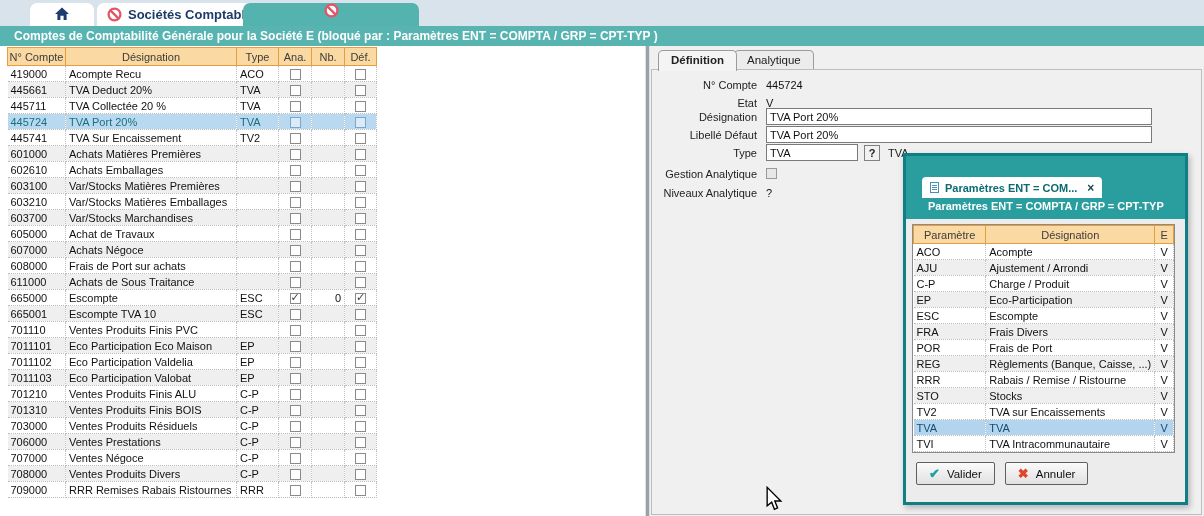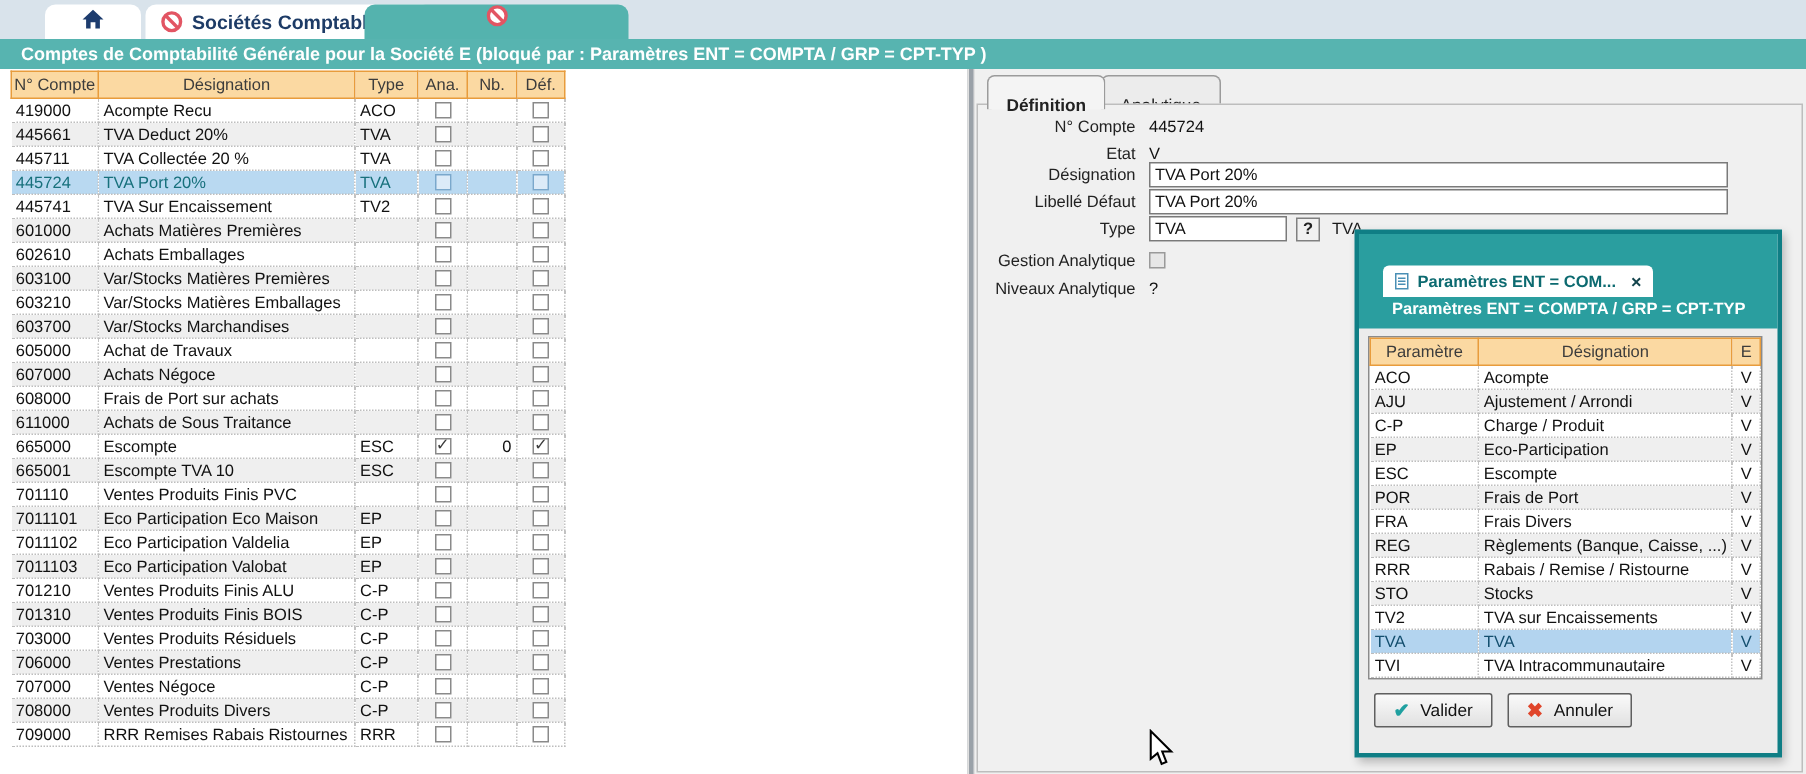--- a/index.html
+++ b/index.html
@@ -38,21 +38,21 @@
   table.grid tr.sel td { background:#b9d9f1 !important; color:#17707c; }
   .accounts-wrap { position:absolute; left:7px; top:1px; }
   .cb { width:11px; height:11px; border:1px solid #8a8a8a; background:#ffffff;
         display:inline-block; position:relative; vertical-align:middle; }
   tr.sel .cb { background:#dcebf8; border-color:#7aa8cc; }
   .cb.checked::after { content:"\2713"; position:absolute; top:-3px; left:0px; font-size:11px; color:#3d3d3d; }
   .td-c { text-align:center; }
   .td-r { text-align:right; }
   
   .right-panel { position:absolute; left:650px; top:46px; width:554px; height:470px; background:#f0f0f0; }
-  .dtab { position:absolute; top:4px; height:20px; padding:11px 12px; line-height:19px;
+  .dtab { position:absolute; top:4px; height:20px; padding:0 12px; line-height:19px;
           border:1px solid #9b9b9b; border-bottom:none; border-radius:5px 5px 0 0;
           background:#ececec; color:#222; font-size:11.5px; }
   .dtab.active { background:#f4f4f4; font-weight:bold; z-index:3; height:21px; }
   .dpage { position:absolute; left:1px; top:23px; width:551px; height:446px;
            border:1px solid #bdbdbd; background:#f0f0f0; }
   .frow { position:absolute; left:0; width:100%; height:17px; display:flex; align-items:center; }
   .flabel { width:105px; text-align:right; margin-right:9px; color:#222; }
   .fvalue { color:#111; }
   .tinput { height:17px; border:1px solid #7a7a7a; background:#ffffff; font-family:"Liberation Sans",sans-serif;
             font-size:11px; padding:0 3px; color:#111; }
@@ -452,27 +452,27 @@
               <td>EP</td>
               <td>Eco-Participation</td>
               <td class="td-c">V</td>
             </tr>
             <tr>
               <td>ESC</td>
               <td>Escompte</td>
               <td class="td-c">V</td>
             </tr>
             <tr>
+              <td>FRA</td>
+              <td>Frais Divers</td>
+              <td class="td-c">V</td>
+            </tr>
+            <tr>
               <td>POR</td>
               <td>Frais de Port</td>
-              <td class="td-c">V</td>
-            </tr>
-            <tr>
-              <td>FRA</td>
-              <td>Frais Divers</td>
               <td class="td-c">V</td>
             </tr>
             <tr>
               <td>REG</td>
               <td>Règlements (Banque, Caisse, ...)</td>
               <td class="td-c">V</td>
             </tr>
             <tr>
               <td>RRR</td>
               <td>Rabais / Remise / Ristourne</td>

